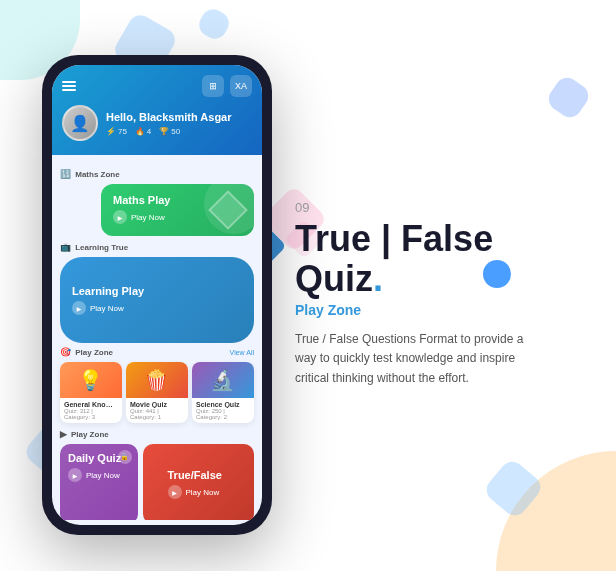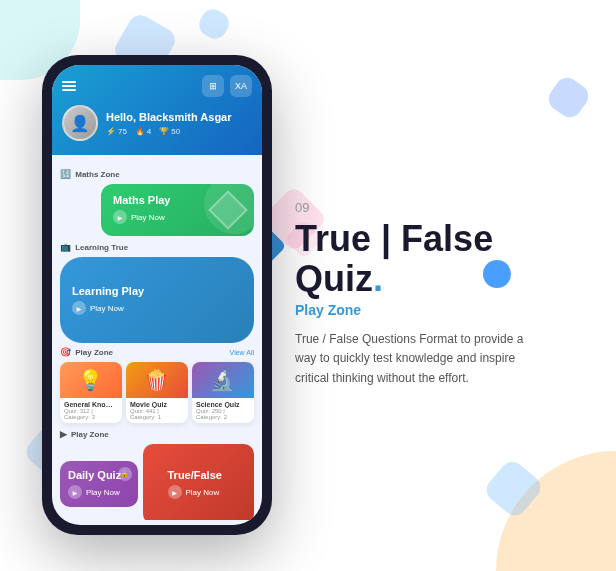--- a/index.html
+++ b/index.html
@@ -312,21 +312,20 @@
       align-items: center;
       gap: 4px;
       font-size: 8px;
       color: #555;
       font-weight: 600;
       margin-bottom: 5px;
     }
     .bottom-cards {
       display: flex;
       gap: 5px;
-      align-items: center;
     }
     .daily-card {
       flex: 1;
       background: linear-gradient(135deg, #9b59b6, #8e44ad);
       border-radius: 10px;
       padding: 8px;
       position: relative;
     }
     .true-false-card {
       flex: 1;

